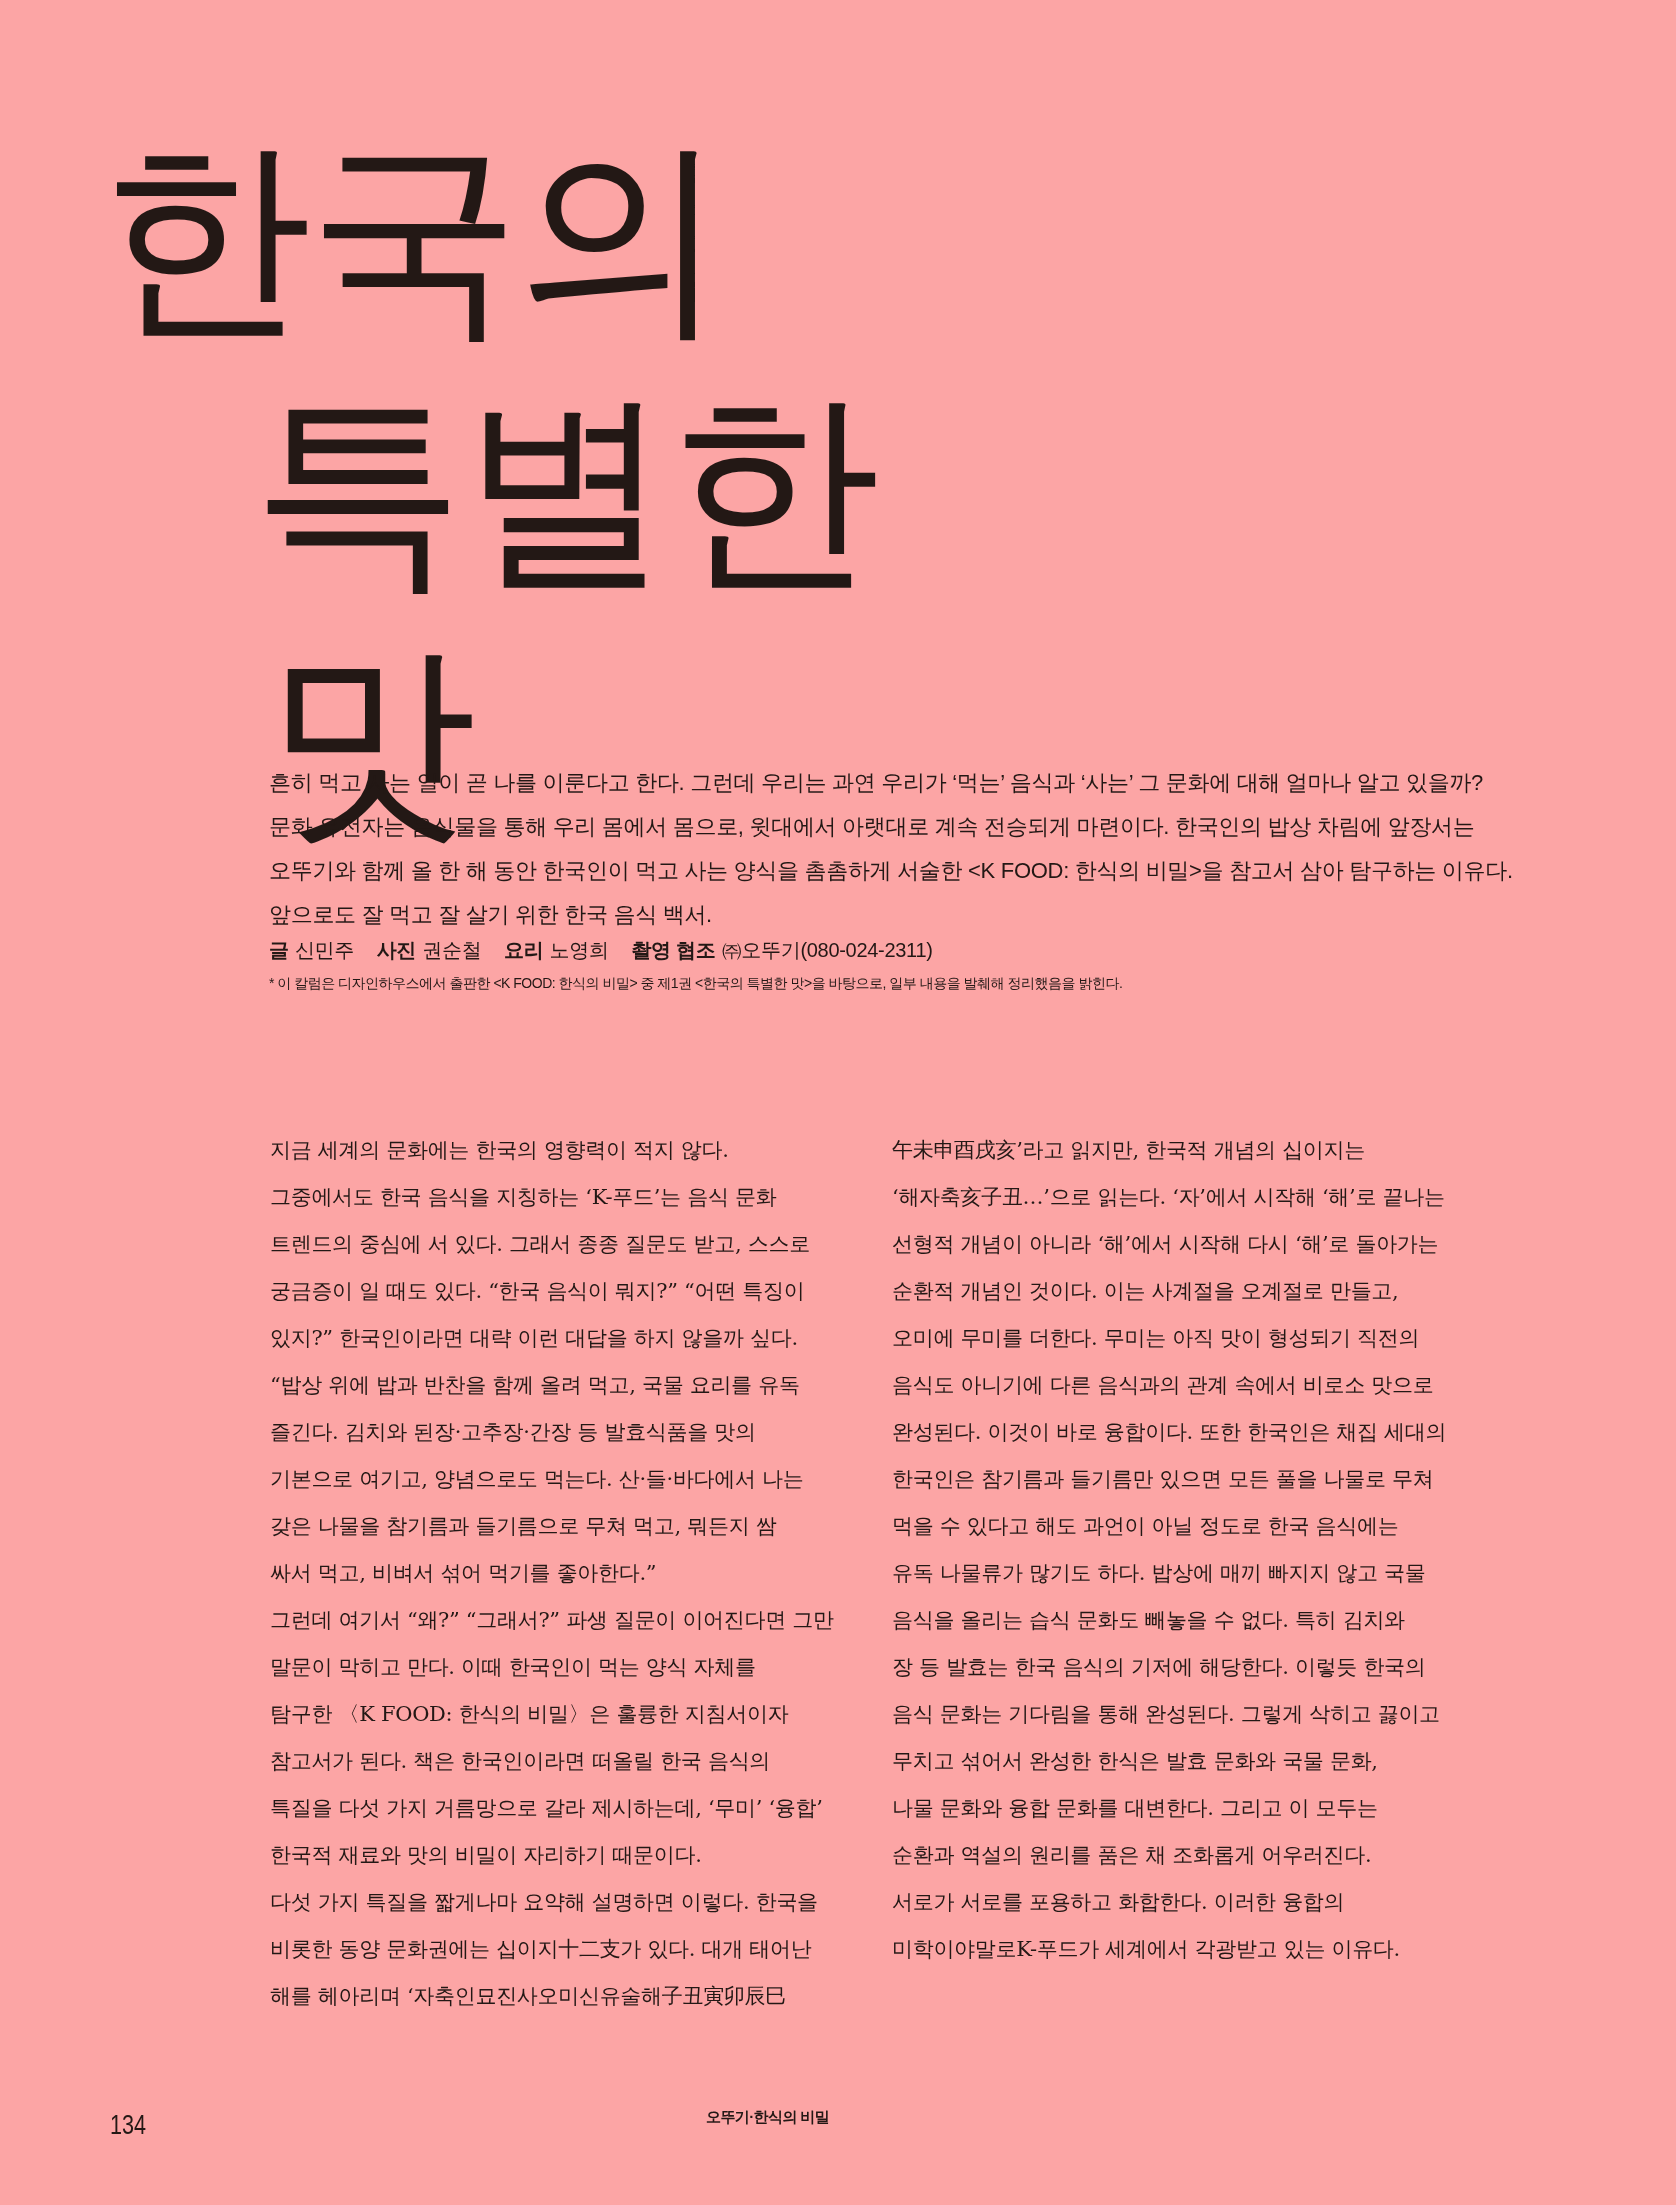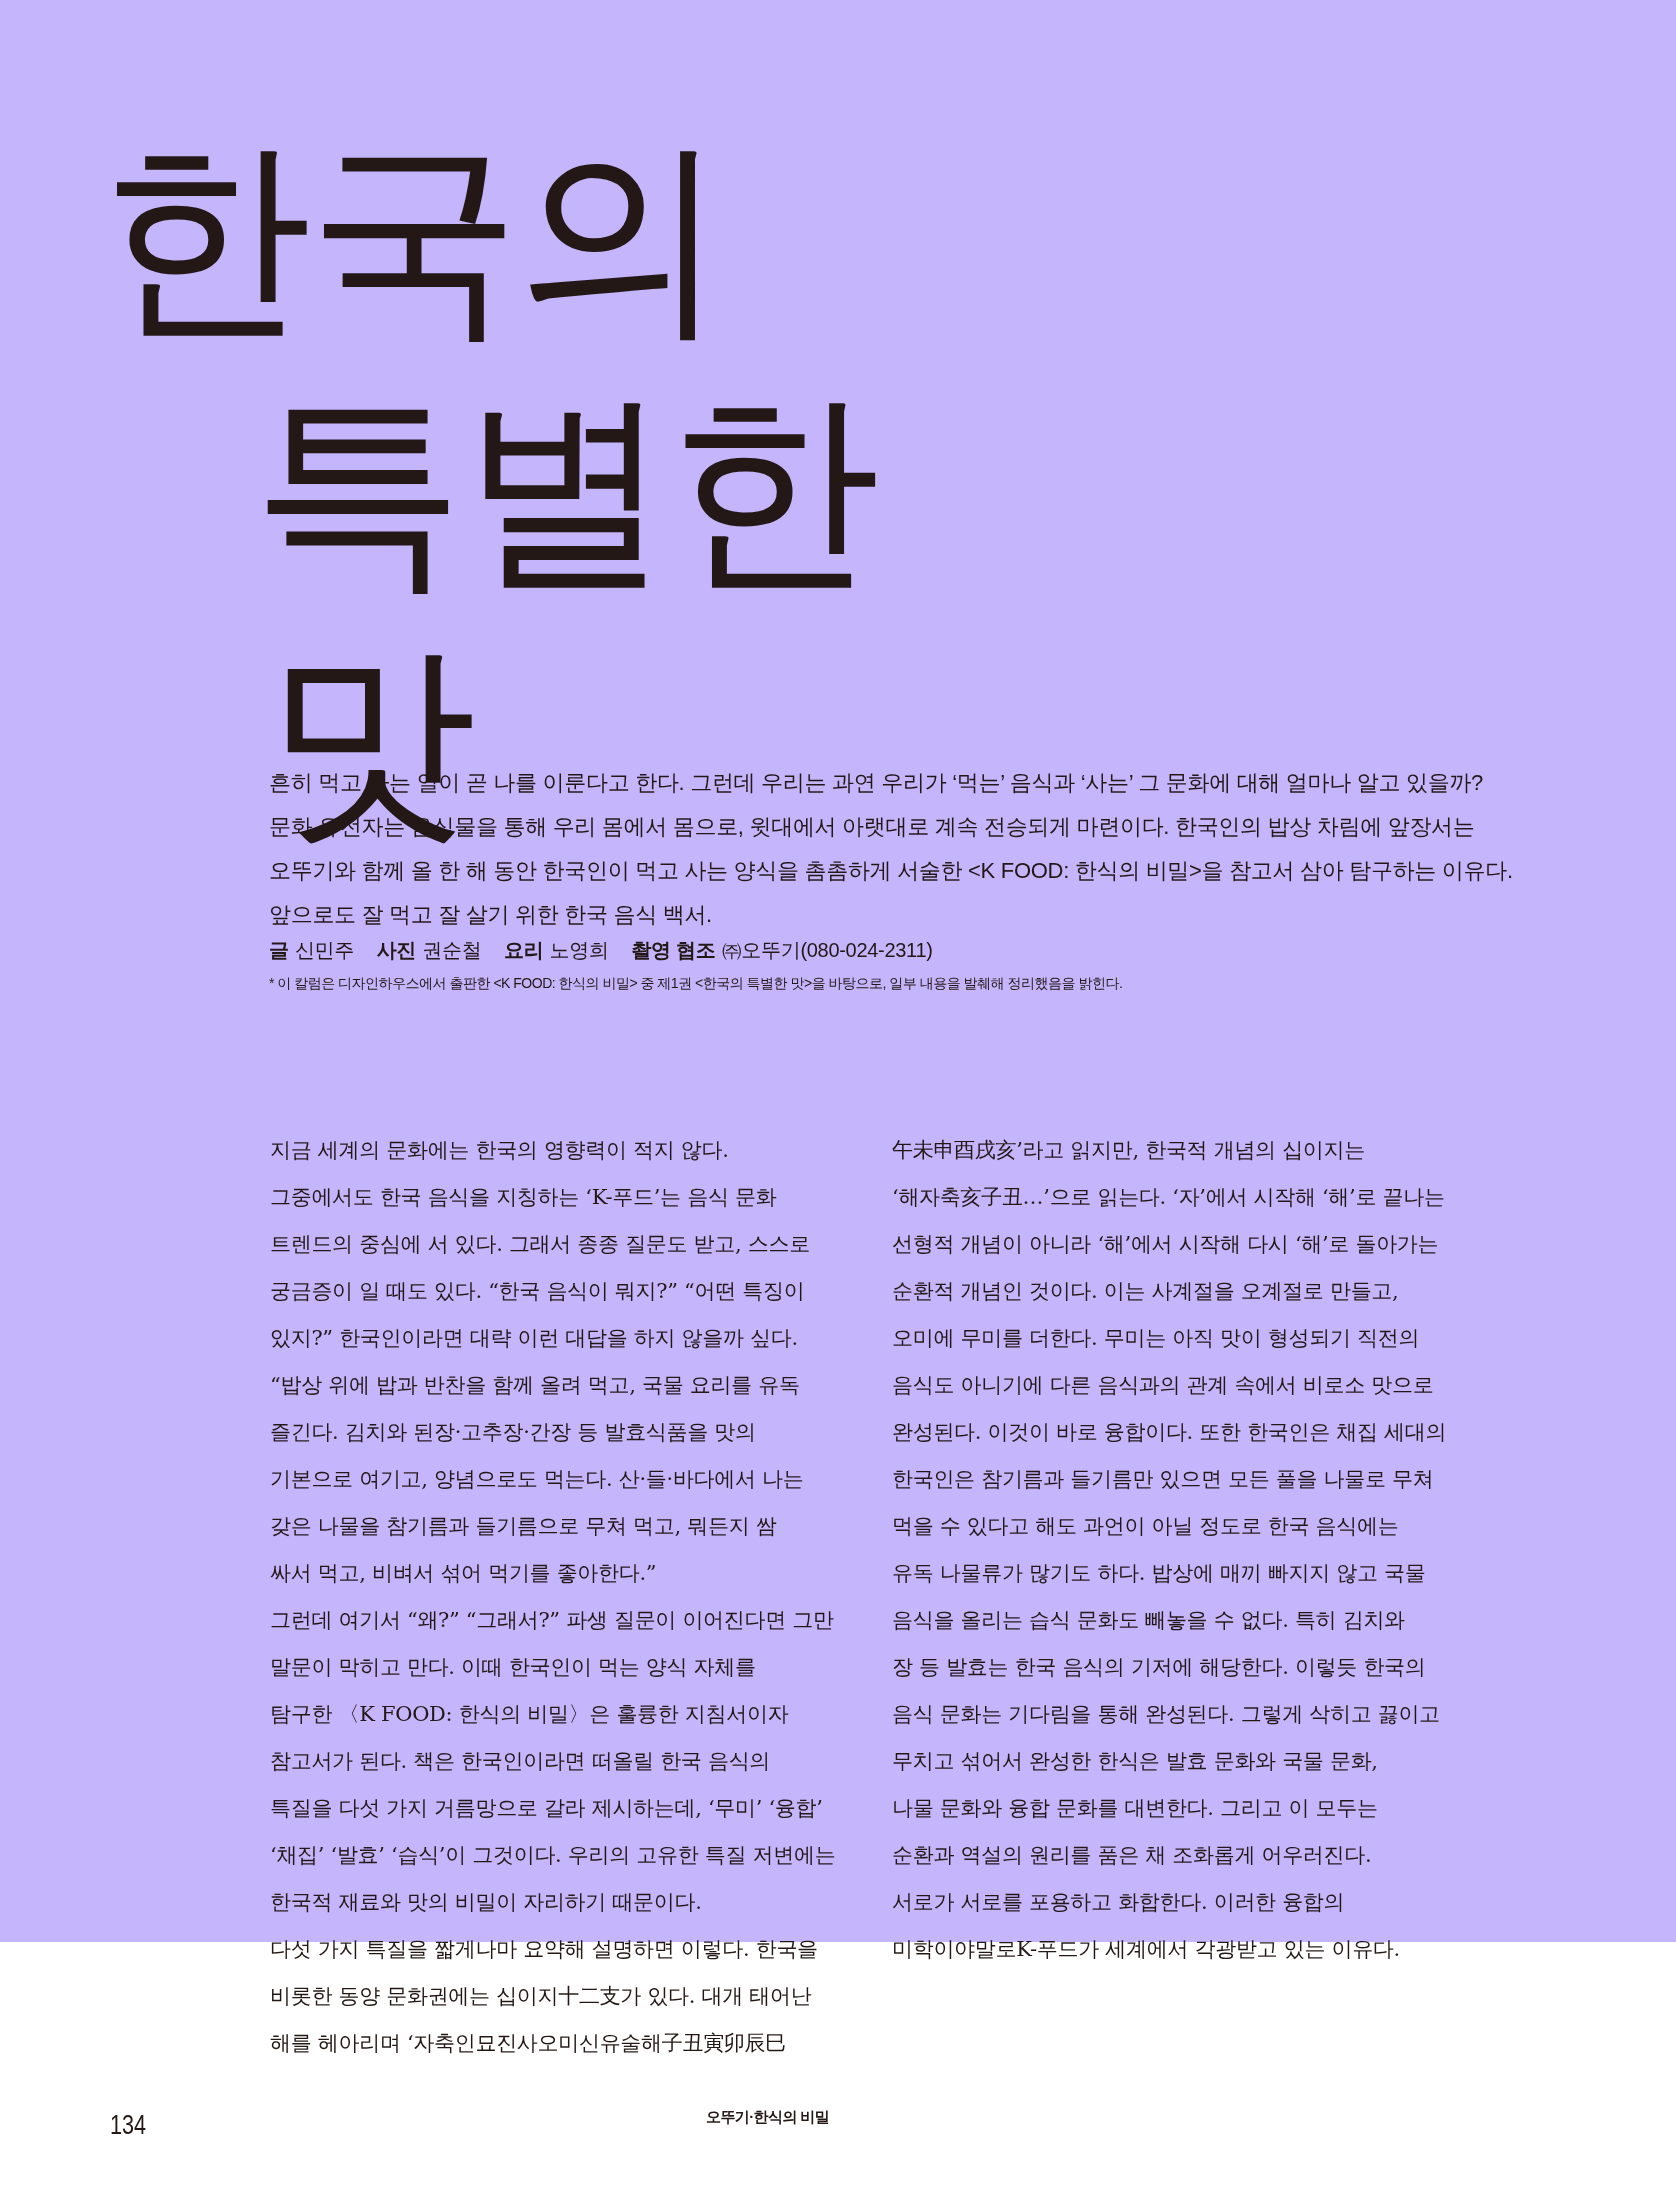--- a/index.html
+++ b/index.html
@@ -1,17 +1,17 @@
 <!DOCTYPE html>
 <html style="font-size:10px"><head>
 <meta charset="utf-8">
 <style>
   html, body { margin: 0; padding: 0; background: #ffffff; }
   body { width: 1676px; height: 2205px; position: relative; overflow: hidden; color: #231815; }
-  .page { position: absolute; left: 0; top: 0; width: 1676px; height: 1942px; background: #c4b5fd; }
+  .page { position: absolute; left: 0; top: 0; width: 1676px; height: 2205px; background: #fca5a5; }
 
   .title-line {
     position: absolute;
     font-family: "DejaVu Sans", "Liberation Sans", sans-serif;
     font-weight: 200;
     font-size: 212px;
     line-height: 1;
     color: #231815;
     white-space: nowrap;
     letter-spacing: -3.7px;
@@ -136,21 +136,20 @@
     <span class="body-line">“밥상 위에 밥과 반찬을 함께 올려 먹고, 국물 요리를 유독</span>
     <span class="body-line">즐긴다. 김치와 된장·고추장·간장 등 발효식품을 맛의</span>
     <span class="body-line">기본으로 여기고, 양념으로도 먹는다. 산·들·바다에서 나는</span>
     <span class="body-line">갖은 나물을 참기름과 들기름으로 무쳐 먹고, 뭐든지 쌈</span>
     <span class="body-line">싸서 먹고, 비벼서 섞어 먹기를 좋아한다.”</span>
     <span class="body-line">그런데 여기서 “왜?” “그래서?” 파생 질문이 이어진다면 그만</span>
     <span class="body-line">말문이 막히고 만다. 이때 한국인이 먹는 양식 자체를</span>
     <span class="body-line">탐구한 〈K FOOD: 한식의 비밀〉은 훌륭한 지침서이자</span>
     <span class="body-line">참고서가 된다. 책은 한국인이라면 떠올릴 한국 음식의</span>
     <span class="body-line">특질을 다섯 가지 거름망으로 갈라 제시하는데, ‘무미’ ‘융합’</span>
-    <span class="body-line">‘채집’ ‘발효’ ‘습식’이 그것이다. 우리의 고유한 특질 저변에는</span>
     <span class="body-line">한국적 재료와 맛의 비밀이 자리하기 때문이다.</span>
     <span class="body-line">다섯 가지 특질을 짧게나마 요약해 설명하면 이렇다. 한국을</span>
     <span class="body-line">비롯한 동양 문화권에는 십이지十二支가 있다. 대개 태어난</span>
     <span class="body-line">해를 헤아리며 ‘자축인묘진사오미신유술해子丑寅卯辰巳</span>
   </div>
 
   <div class="body-col col-right">
     <span class="body-line">午未申酉戌亥’라고 읽지만, 한국적 개념의 십이지는</span>
     <span class="body-line">‘해자축亥子丑…’으로 읽는다. ‘자’에서 시작해 ‘해’로 끝나는</span>
     <span class="body-line">선형적 개념이 아니라 ‘해’에서 시작해 다시 ‘해’로 돌아가는</span>

